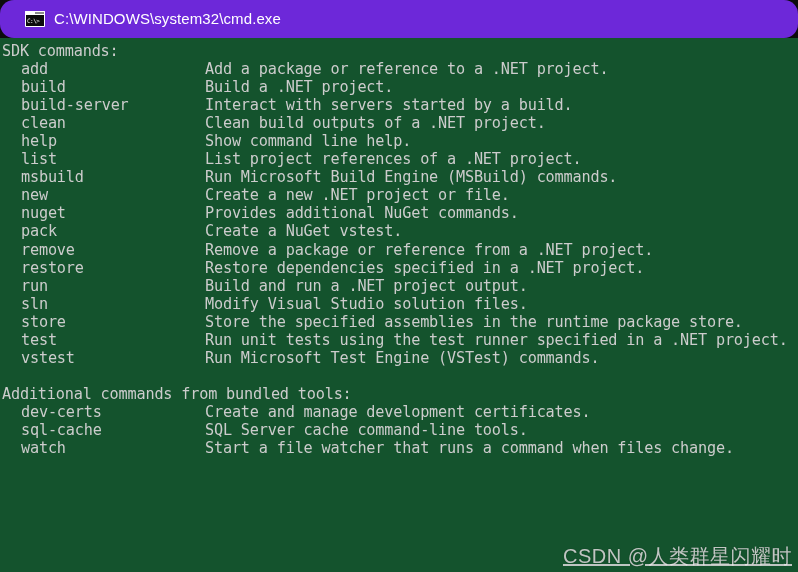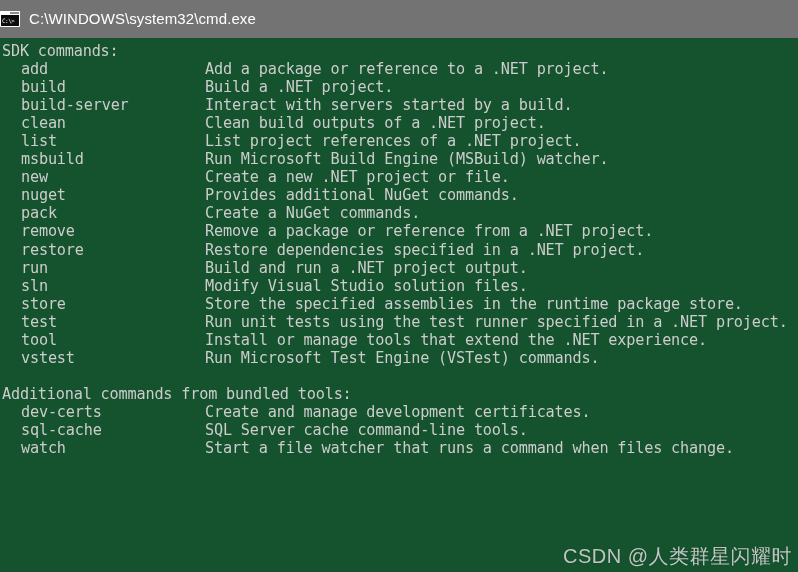--- a/index.html
+++ b/index.html
@@ -22,26 +22,27 @@
     height: 572px;
     background: #0c0c0c;
     display: flex;
     flex-direction: column;
   }
 
   
   #title-bar {
     height: 38px;
     min-height: 38px;
-    background: #737373;
+    background: #6d28d9;
     display: flex;
     align-items: center;
-    padding-left: 0;
+    padding-left: 25px;
     box-sizing: border-box;
     user-select: none;
+    border-radius: 14px;
   }
   #app-icon {
     width: 20px;
     height: 16px;
     position: relative;
     flex: 0 0 auto;
     margin-right: 9px;
     background: #ffffff;
     border-radius: 1px;
     box-sizing: border-box;
@@ -121,20 +122,21 @@
     right: 6px;
     bottom: 4px;
     color: rgba(232,232,232,0.82);
     font-family: "Liberation Sans", sans-serif;
     font-size: 20px;
     line-height: 24px;
     white-space: nowrap;
     letter-spacing: 0.5px;
     text-shadow: 0 0 1px rgba(0,0,0,0.5);
     pointer-events: none;
+    text-decoration: underline;
   }
 </style>
 </head>
 <body>
 
 <div id="console-window">
 
   <div id="title-bar">
     <span id="app-icon">
       <span class="icon-titlestrip"></span>
@@ -145,32 +147,32 @@
   </div>
 
   <div id="terminal-body">
 
     <div class="term-line">SDK commands:</div>
     <div id="sdk-command-list">
         <div class="term-line"><span class="cmd-indent"></span><span class="cmd-name">add</span><span class="cmd-desc">Add a package or reference to a .NET project.</span></div>
         <div class="term-line"><span class="cmd-indent"></span><span class="cmd-name">build</span><span class="cmd-desc">Build a .NET project.</span></div>
         <div class="term-line"><span class="cmd-indent"></span><span class="cmd-name">build-server</span><span class="cmd-desc">Interact with servers started by a build.</span></div>
         <div class="term-line"><span class="cmd-indent"></span><span class="cmd-name">clean</span><span class="cmd-desc">Clean build outputs of a .NET project.</span></div>
+        <div class="term-line"><span class="cmd-indent"></span><span class="cmd-name">help</span><span class="cmd-desc">Show command line help.</span></div>
         <div class="term-line"><span class="cmd-indent"></span><span class="cmd-name">list</span><span class="cmd-desc">List project references of a .NET project.</span></div>
-        <div class="term-line"><span class="cmd-indent"></span><span class="cmd-name">msbuild</span><span class="cmd-desc">Run Microsoft Build Engine (MSBuild) watcher.</span></div>
+        <div class="term-line"><span class="cmd-indent"></span><span class="cmd-name">msbuild</span><span class="cmd-desc">Run Microsoft Build Engine (MSBuild) commands.</span></div>
         <div class="term-line"><span class="cmd-indent"></span><span class="cmd-name">new</span><span class="cmd-desc">Create a new .NET project or file.</span></div>
         <div class="term-line"><span class="cmd-indent"></span><span class="cmd-name">nuget</span><span class="cmd-desc">Provides additional NuGet commands.</span></div>
-        <div class="term-line"><span class="cmd-indent"></span><span class="cmd-name">pack</span><span class="cmd-desc">Create a NuGet commands.</span></div>
+        <div class="term-line"><span class="cmd-indent"></span><span class="cmd-name">pack</span><span class="cmd-desc">Create a NuGet vstest.</span></div>
         <div class="term-line"><span class="cmd-indent"></span><span class="cmd-name">remove</span><span class="cmd-desc">Remove a package or reference from a .NET project.</span></div>
         <div class="term-line"><span class="cmd-indent"></span><span class="cmd-name">restore</span><span class="cmd-desc">Restore dependencies specified in a .NET project.</span></div>
         <div class="term-line"><span class="cmd-indent"></span><span class="cmd-name">run</span><span class="cmd-desc">Build and run a .NET project output.</span></div>
         <div class="term-line"><span class="cmd-indent"></span><span class="cmd-name">sln</span><span class="cmd-desc">Modify Visual Studio solution files.</span></div>
         <div class="term-line"><span class="cmd-indent"></span><span class="cmd-name">store</span><span class="cmd-desc">Store the specified assemblies in the runtime package store.</span></div>
         <div class="term-line"><span class="cmd-indent"></span><span class="cmd-name">test</span><span class="cmd-desc">Run unit tests using the test runner specified in a .NET project.</span></div>
-        <div class="term-line"><span class="cmd-indent"></span><span class="cmd-name">tool</span><span class="cmd-desc">Install or manage tools that extend the .NET experience.</span></div>
         <div class="term-line"><span class="cmd-indent"></span><span class="cmd-name">vstest</span><span class="cmd-desc">Run Microsoft Test Engine (VSTest) commands.</span></div>
       </div>
 
     <div class="term-line blank">&nbsp;</div>
 
     <div class="term-line">Additional commands from bundled tools:</div>
     <div id="additional-command-list">
         <div class="term-line"><span class="cmd-indent"></span><span class="cmd-name">dev-certs</span><span class="cmd-desc">Create and manage development certificates.</span></div>
         <div class="term-line"><span class="cmd-indent"></span><span class="cmd-name">sql-cache</span><span class="cmd-desc">SQL Server cache command-line tools.</span></div>
         <div class="term-line"><span class="cmd-indent"></span><span class="cmd-name">watch</span><span class="cmd-desc">Start a file watcher that runs a command when files change.</span></div>

